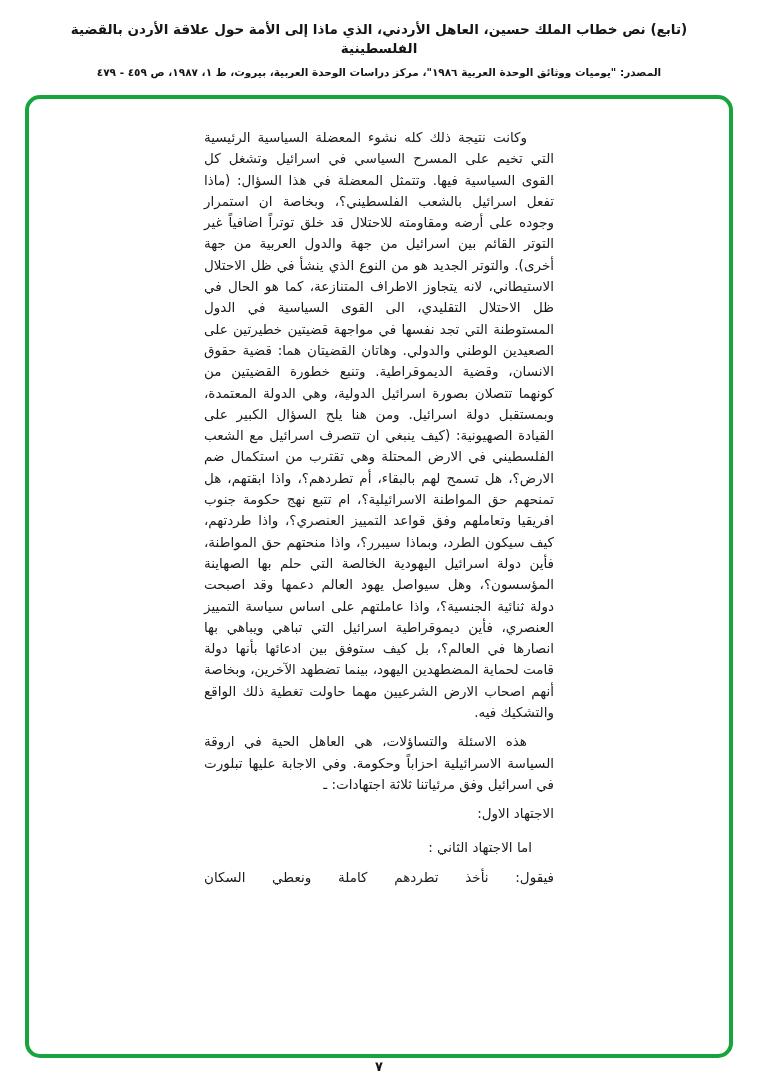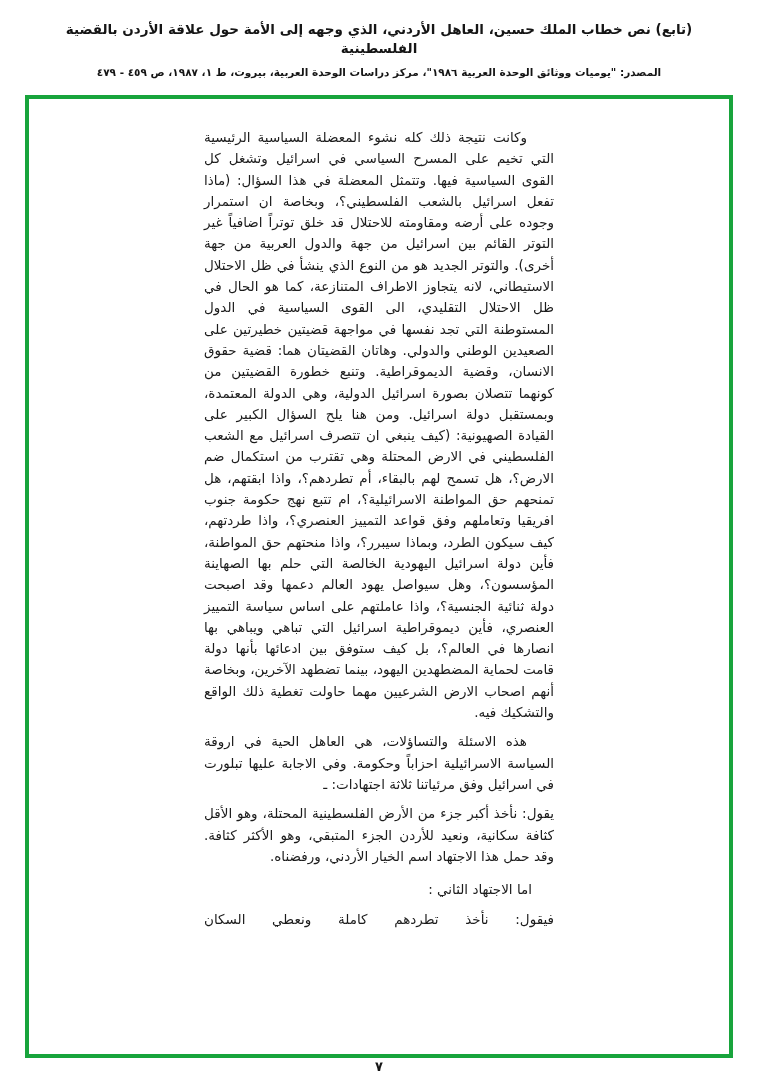--- a/index.html
+++ b/index.html
@@ -29,21 +29,21 @@
     margin-top: 8px;
     padding: 0 60px;
   }
   .frame {
     position: absolute;
     left: 25px;
     right: 25px;
     top: 95px;
     height: 963px;
     border: 4px solid #18a43c;
-    border-radius: 0;
+    border-radius: 15px;
     overflow: hidden;
     background: #ffffff;
   }
   .text-col {
     width: 350px;
     margin: 28px auto 0;
     direction: rtl;
     text-align: justify;
     font-size: 13.5px;
     line-height: 21.3px;
@@ -75,29 +75,29 @@
     font-weight: bold;
     direction: rtl;
   }
 </style>
 </head>
 <body>
 
 <div class="page">
 
   <header class="header">
-    <div class="title">(تابع) نص خطاب الملك حسين، العاهل الأردني، الذي وجهه إلى الأمة حول علاقة الأردن بالقضية الفلسطينية</div>
+    <div class="title">(تابع) نص خطاب الملك حسين، العاهل الأردني، الذي ماذا إلى الأمة حول علاقة الأردن بالقضية الفلسطينية</div>
     <div class="source">المصدر: "يوميات ووثائق الوحدة العربية ١٩٨٦"، مركز دراسات الوحدة العربية، بيروت، ط ١، ١٩٨٧، ص ٤٥٩ - ٤٧٩</div>
   </header>
 
   <div class="frame" style="border-color: rgb(24, 164, 60);">
     <div class="text-col">
       <p class="para">وكانت نتيجة ذلك كله نشوء المعضلة السياسية الرئيسية التي تخيم على المسرح السياسي في اسرائيل وتشغل كل القوى السياسية فيها. وتتمثل المعضلة في هذا السؤال: (ماذا تفعل اسرائيل بالشعب الفلسطيني؟، وبخاصة ان استمرار وجوده على أرضه ومقاومته للاحتلال قد خلق توتراً اضافياً غير التوتر القائم بين اسرائيل من جهة والدول العربية من جهة أخرى). والتوتر الجديد هو من النوع الذي ينشأ في ظل الاحتلال الاستيطاني، لانه يتجاوز الاطراف المتنازعة، كما هو الحال في ظل الاحتلال التقليدي، الى القوى السياسية في الدول المستوطنة التي تجد نفسها في مواجهة قضيتين خطيرتين على الصعيدين الوطني والدولي. وهاتان القضيتان هما: قضية حقوق الانسان، وقضية الديموقراطية. وتنبع خطورة القضيتين من كونهما تتصلان بصورة اسرائيل الدولية، وهي الدولة المعتمدة، وبمستقبل دولة اسرائيل. ومن هنا يلح السؤال الكبير على القيادة الصهيونية: (كيف ينبغي ان تتصرف اسرائيل مع الشعب الفلسطيني في الارض المحتلة وهي تقترب من استكمال ضم الارض؟، هل تسمح لهم بالبقاء، أم تطردهم؟، واذا ابقتهم، هل تمنحهم حق المواطنة الاسرائيلية؟، ام تتبع نهج حكومة جنوب افريقيا وتعاملهم وفق قواعد التمييز العنصري؟، واذا طردتهم، كيف سيكون الطرد، وبماذا سيبرر؟، واذا منحتهم حق المواطنة، فأين دولة اسرائيل اليهودية الخالصة التي حلم بها الصهاينة المؤسسون؟، وهل سيواصل يهود العالم دعمها وقد اصبحت دولة ثنائية الجنسية؟، واذا عاملتهم على اساس سياسة التمييز العنصري، فأين ديموقراطية اسرائيل التي تباهي ويباهي بها انصارها في العالم؟، بل كيف ستوفق بين ادعائها بأنها دولة قامت لحماية المضطهدين اليهود، بينما تضطهد الآخرين، وبخاصة أنهم اصحاب الارض الشرعيين مهما حاولت تغطية ذلك الواقع والتشكيك فيه.</p>
       <p class="para">هذه الاسئلة والتساؤلات، هي العاهل الحية في اروقة السياسة الاسرائيلية احزاباً وحكومة. وفي الاجابة عليها تبلورت في اسرائيل وفق مرئياتنا ثلاثة اجتهادات: ـ</p>
-      <p class="para no-indent">يقول: نأخذ أكبر جزء من الأرض الفلسطينية المحتلة، وهو الأقل كثافة سكانية، ونعيد للأردن الجزء المتبقي، وهو الأكثر كثافة. وقد حمل هذا الاجتهاد اسم الخيار الأردني، ورفضناه.</p>
+      <p class="para heading">الاجتهاد الاول:</p>
       <p class="para heading-indent">اما الاجتهاد الثاني :</p>
       <p class="para no-indent justify-last">فيقول: نأخذ تطردهم كاملة ونعطي السكان</p>
     </div>
   </div>
 
   <div class="page-number">٧</div>
 
 </div>
 
 </body></html>

